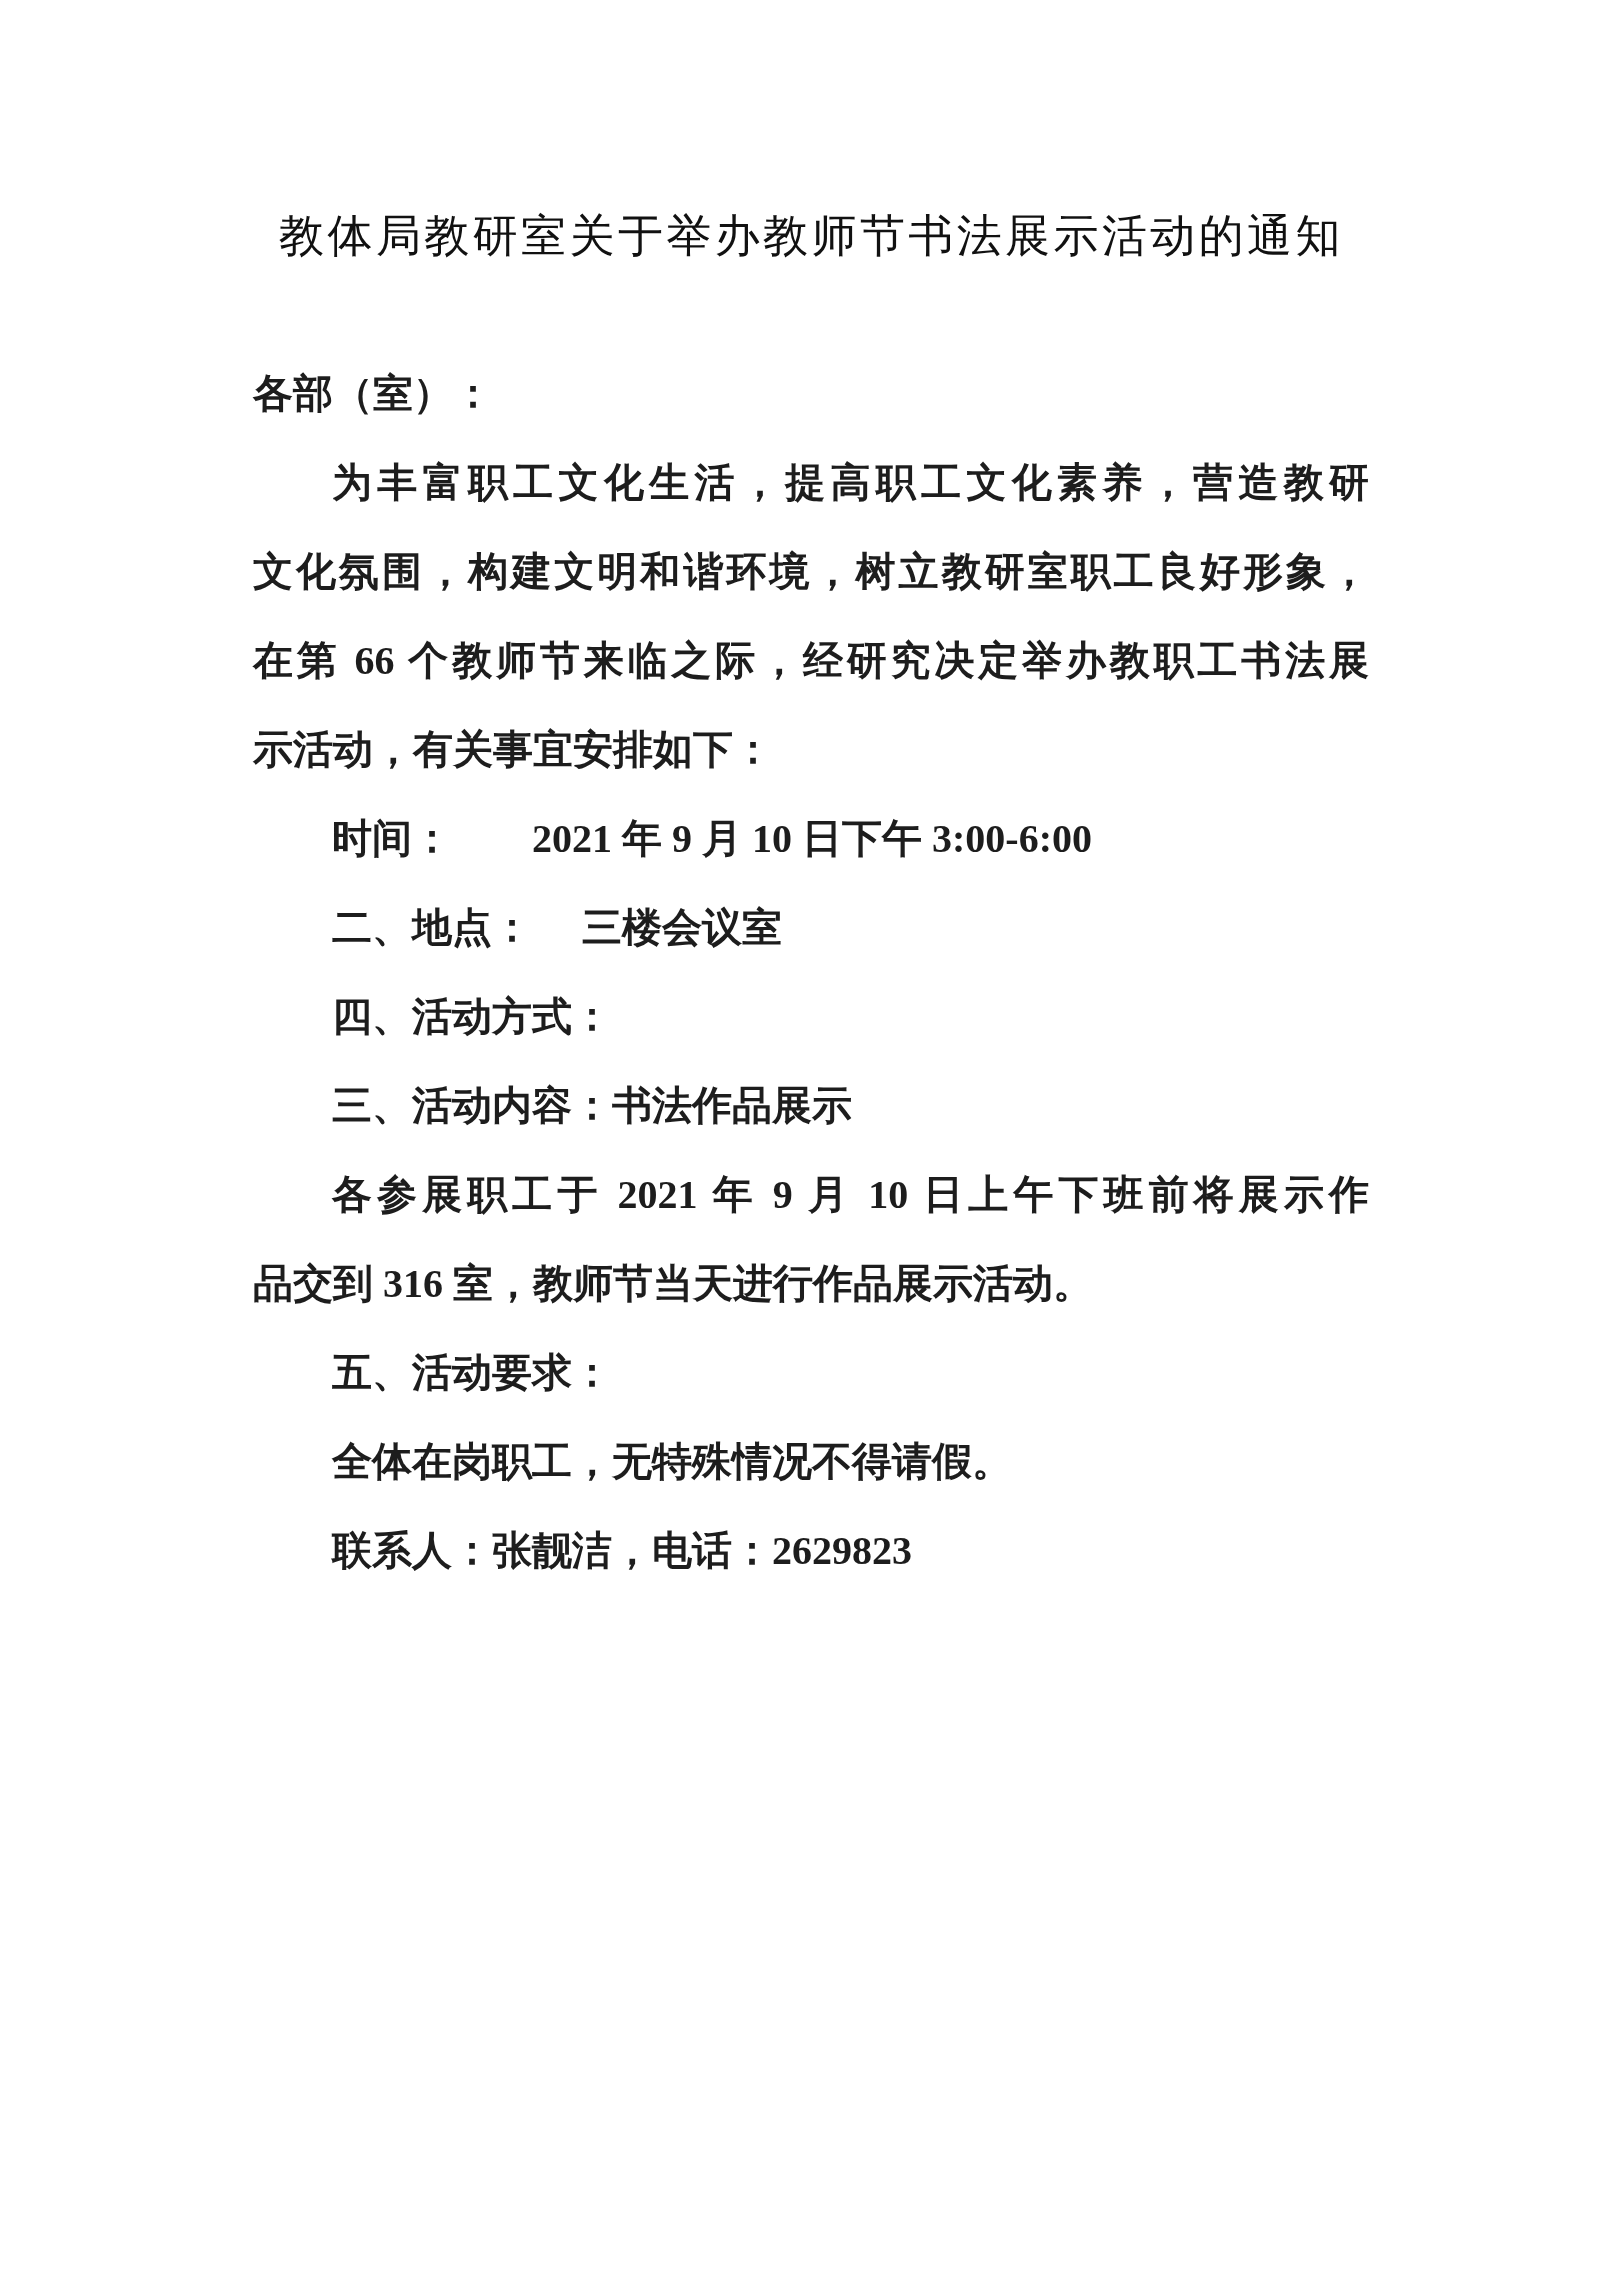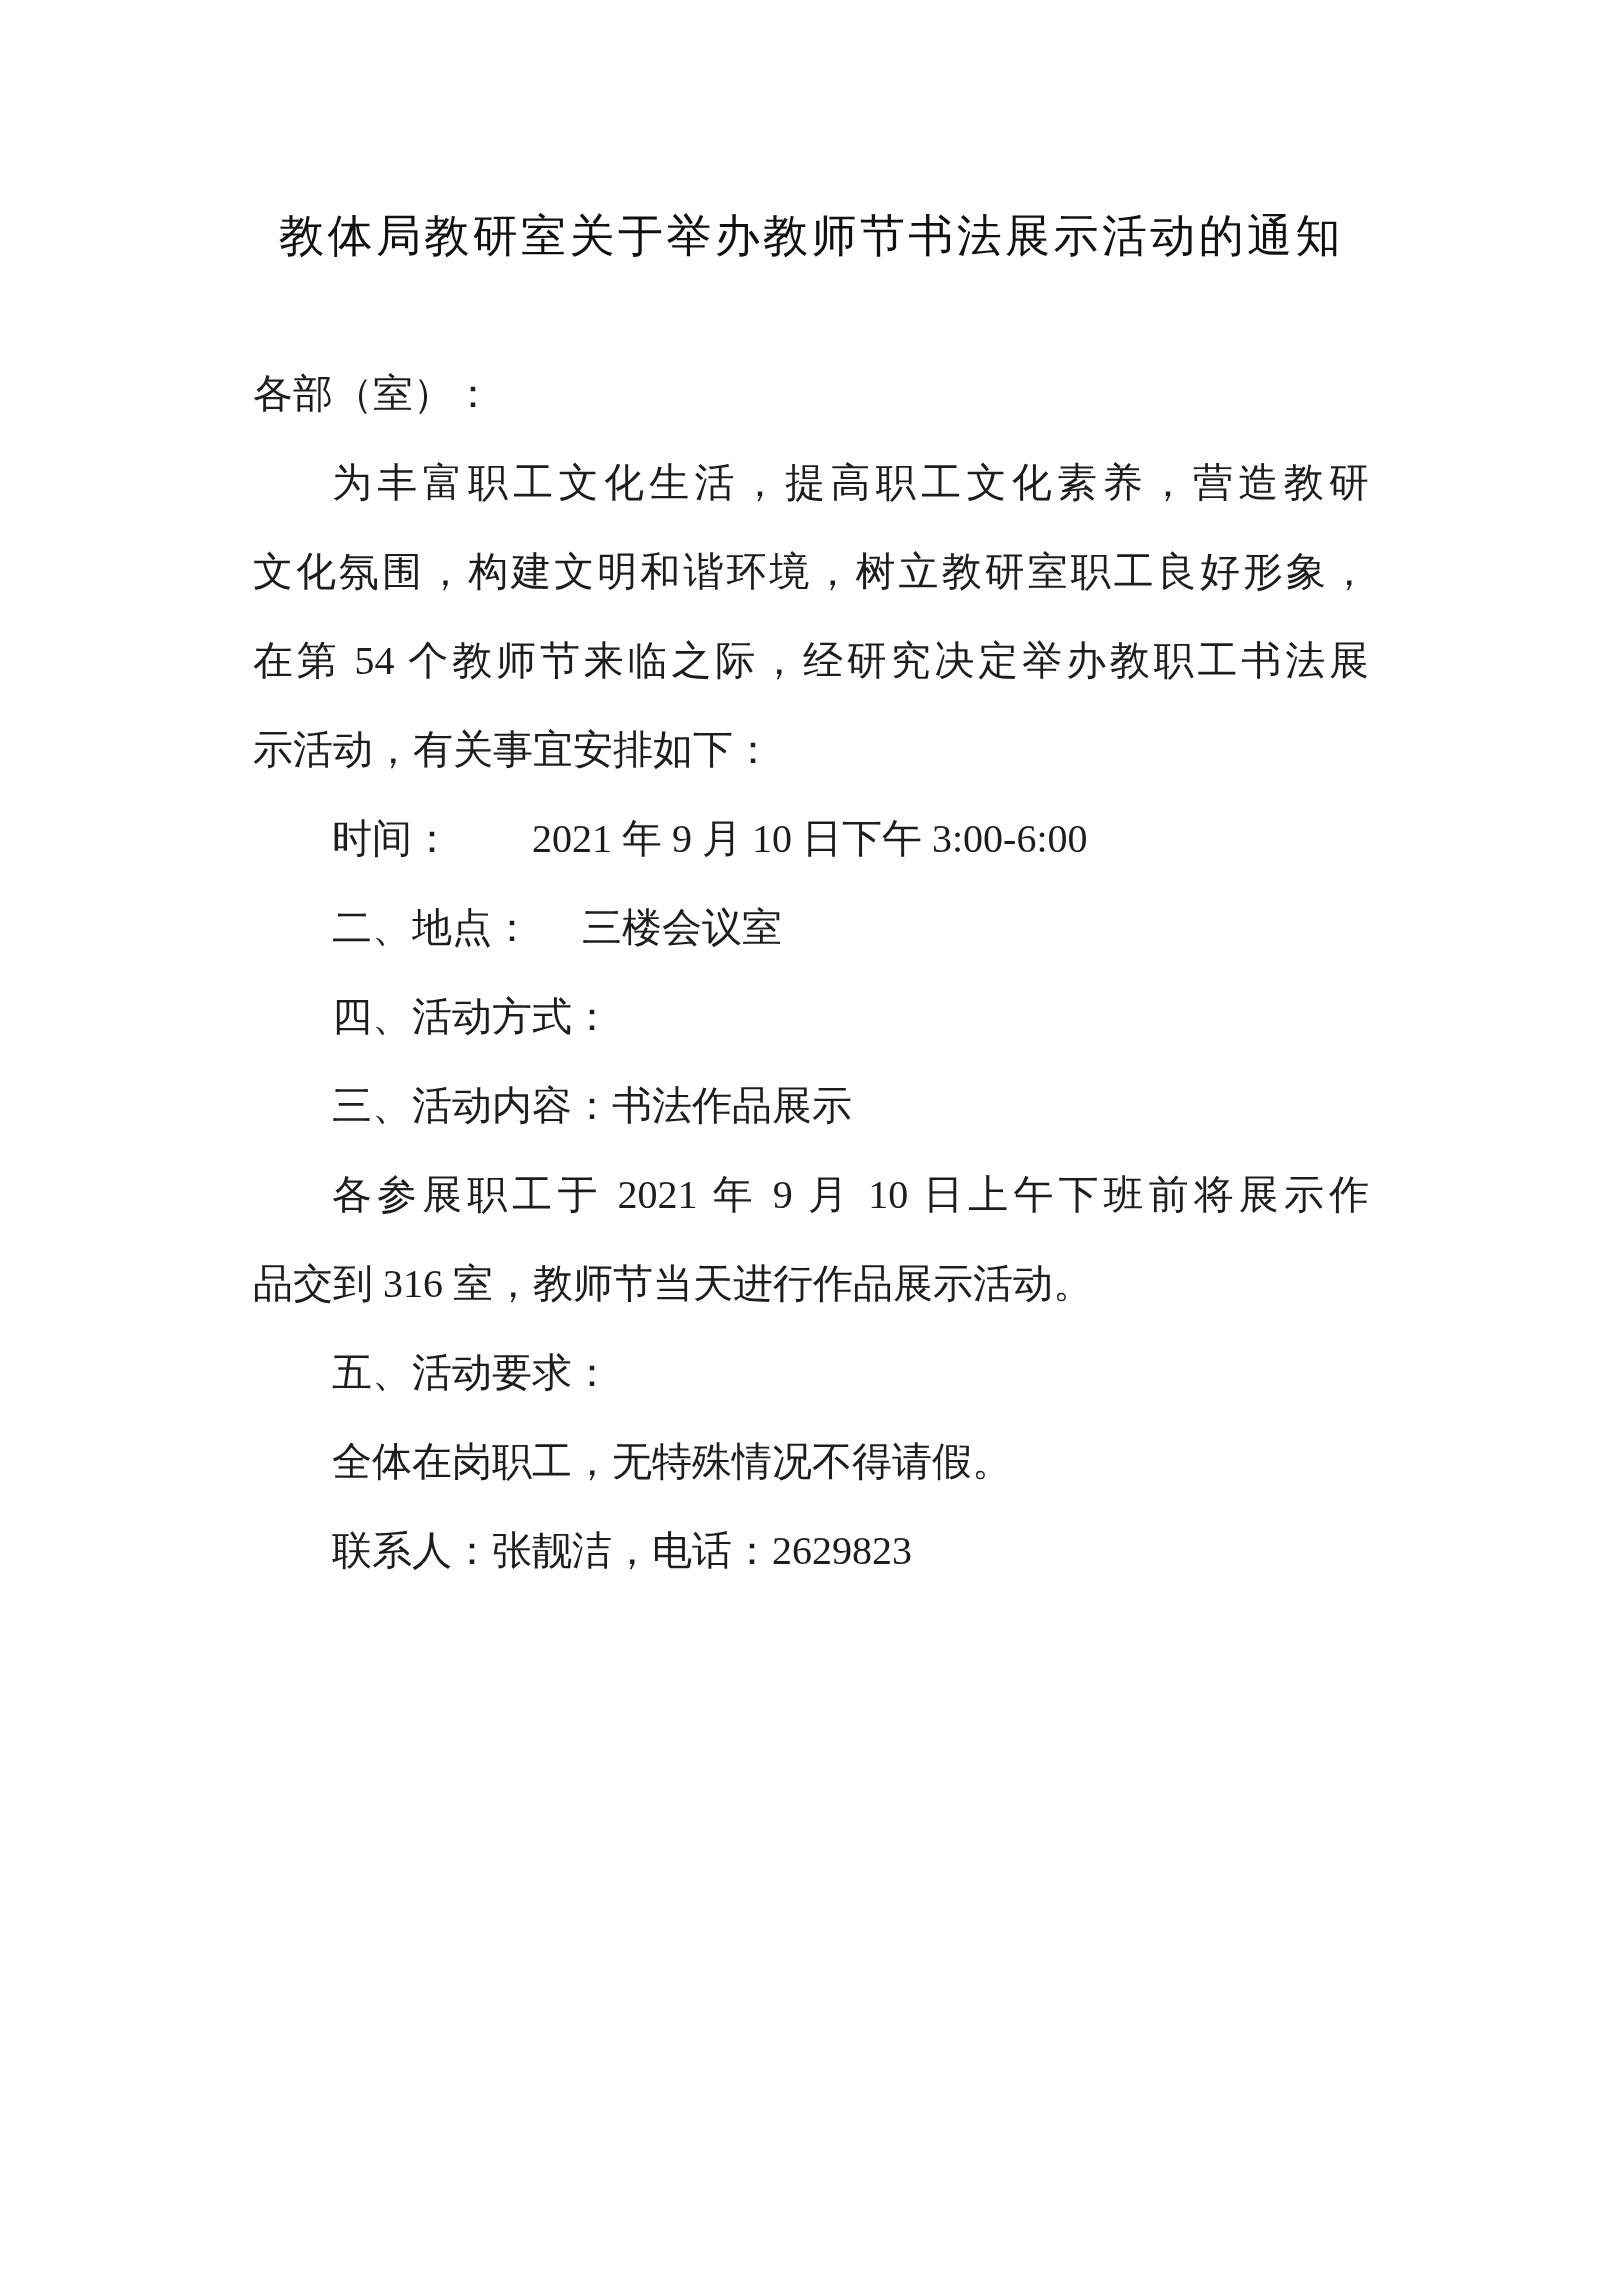--- a/index.html
+++ b/index.html
@@ -26,20 +26,21 @@
     text-align: center;
     font-size: 45px;
     font-weight: normal;
     letter-spacing: 3.4px;
     line-height: 65px;
     color: #111111;
   }
   .content {
     width: 1116px;
     margin-left: 253px;
+    font-weight: bold;
   }
   .line {
     font-size: 40px;
     line-height: 89px;
     height: 89px;
     color: #1d1d1d;
     white-space: pre-wrap;
   }
   .indent { padding-left: 79px; }
   .jfull {
@@ -75,21 +76,21 @@
 <div class="page">
 
   <div class="doc-title">教体局教研室关于举办教师节书法展示活动的通知</div>
 
   <div class="content">
 
     <div class="line">各部（室）：</div>
 
     <div class="line indent jfull">为丰富职工文化生活，提高职工文化素养，营造教研</div>
     <div class="line jfull">文化氛围，构建文明和谐环境，树立教研室职工良好形象，</div>
-    <div class="line jfull">在第 54 个教师节来临之际，经研究决定举办教职工书法展</div>
+    <div class="line jfull">在第 66 个教师节来临之际，经研究决定举办教职工书法展</div>
     <div class="line">示活动，有关事宜安排如下：</div>
 
     <div class="line indent">时间：　　2021 年 9 月 10 日下午 3:00-6:00</div>
     <div class="line indent">二、地点：　 三楼会议室</div>
     <div class="line indent">四、活动方式：</div>
     <div class="line indent">三、活动内容：书法作品展示</div>
 
     <div class="line indent jfull">各参展职工于 2021 年 9 月 10 日上午下班前将展示作</div>
     <div class="line">品交到 316 室，教师节当天进行作品展示活动。</div>
 

